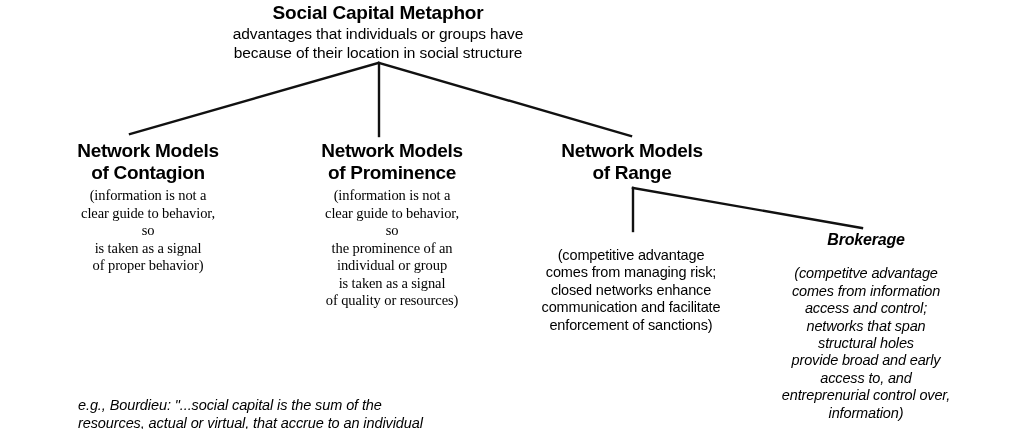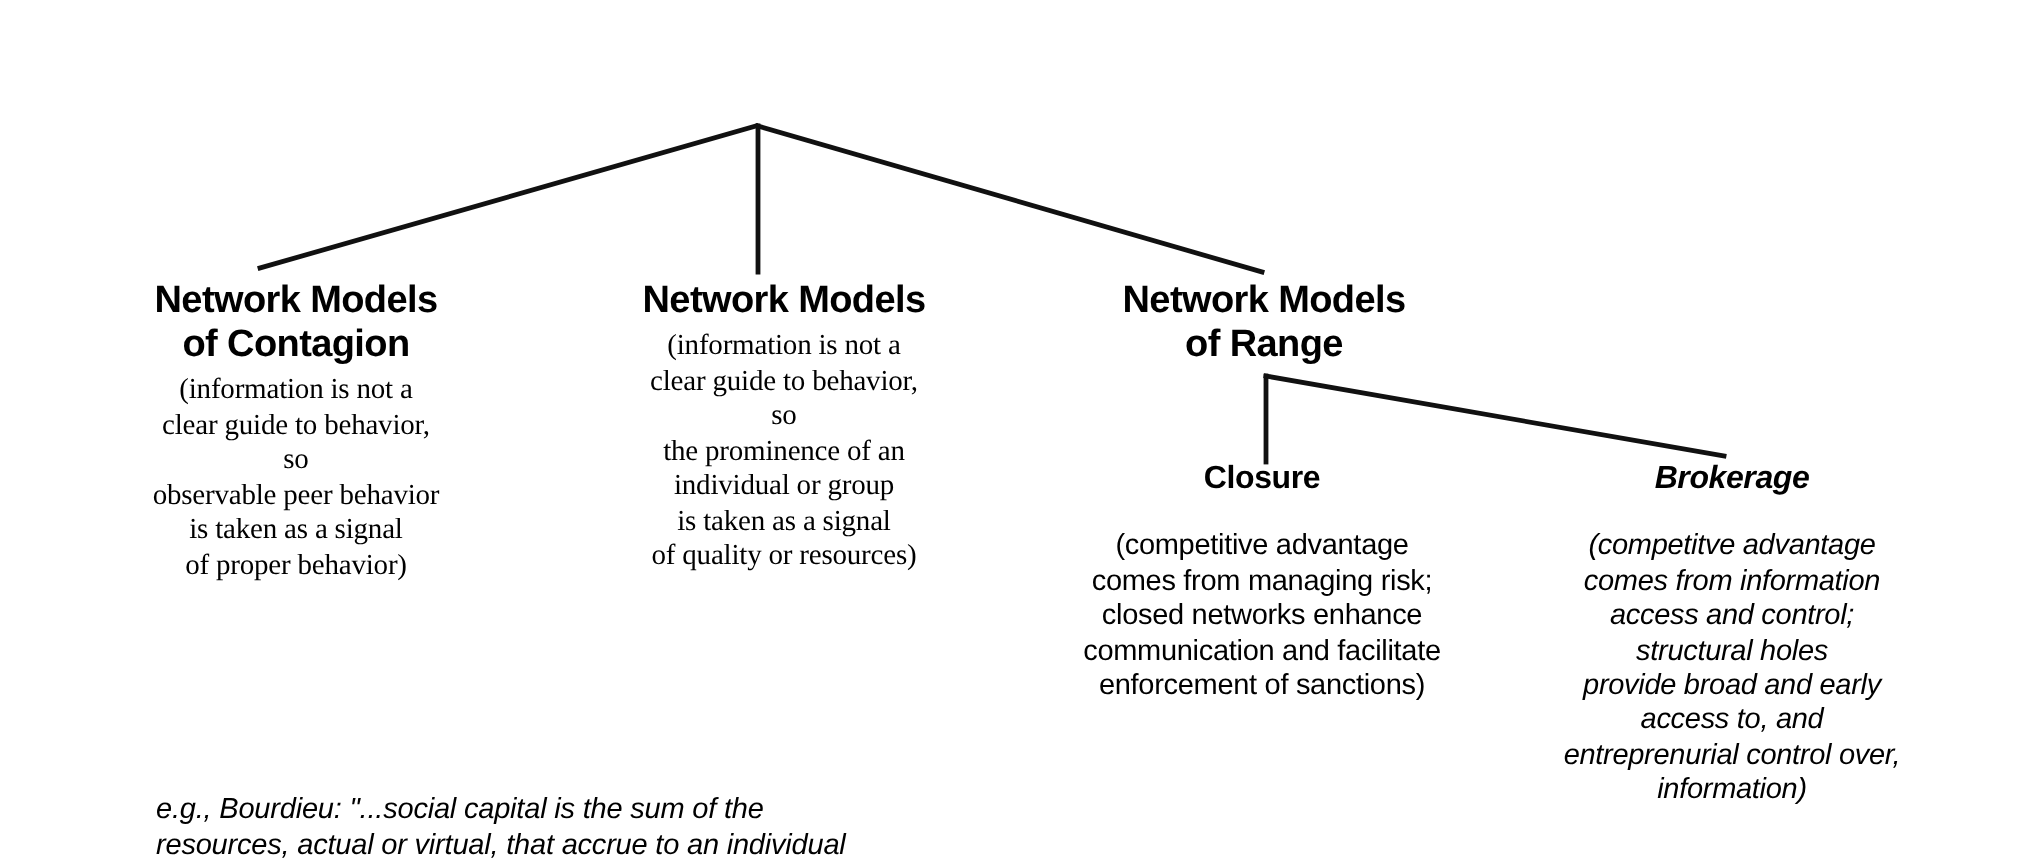--- a/index.html
+++ b/index.html
@@ -121,69 +121,74 @@
 
     <line x1="379" y1="63" x2="379" y2="136"></line>
 
     <line x1="379" y1="63" x2="631" y2="136"></line>
 
     <line x1="633" y1="188" x2="633" y2="231"></line>
 
     <line x1="633" y1="188" x2="862" y2="228"></line>
   </svg>
 
+  <div class="node" id="root-node">
+    <div class="ttl">Social Capital Metaphor</div>
+    <div class="body">advantages that individuals or groups have</div>
+    <div class="body">because of their location in social structure</div>
+  </div>
 
   <div class="node" id="node-contagion">
     <div class="l2ttl">Network Models</div>
     <div class="l2ttl">of Contagion</div>
     <div class="l2body">
       <div>(information is not a</div>
       <div>clear guide to behavior,</div>
       <div>so</div>
-      <div>observable peer behavior</div>
       <div>is taken as a signal</div>
       <div>of proper behavior)</div>
     </div>
   </div>
 
   <div class="node" id="node-prominence">
     <div class="l2ttl">Network Models</div>
+    <div class="l2ttl">of Prominence</div>
     <div class="l2body">
       <div>(information is not a</div>
       <div>clear guide to behavior,</div>
       <div>so</div>
       <div>the prominence of an</div>
       <div>individual or group</div>
       <div>is taken as a signal</div>
       <div>of quality or resources)</div>
     </div>
   </div>
 
   <div class="node" id="node-range">
     <div class="l2ttl">Network Models</div>
     <div class="l2ttl">of Range</div>
   </div>
 
   <div class="node" id="node-closure">
-    <div class="l3ttl">Closure</div>
     <div class="l3body">
       <div>(competitive advantage</div>
       <div>comes from managing risk;</div>
       <div>closed networks enhance</div>
       <div>communication and facilitate</div>
       <div>enforcement of sanctions)</div>
     </div>
   </div>
 
   <div class="node" id="node-brokerage">
     <div class="l3ttl">Brokerage</div>
     <div class="l3body">
       <div>(competitve advantage</div>
       <div>comes from information</div>
       <div>access and control;</div>
+      <div>networks that span</div>
       <div>structural holes</div>
       <div>provide broad and early</div>
       <div>access to, and</div>
       <div>entreprenurial control over,</div>
       <div>information)</div>
     </div>
   </div>
 
   <div id="footnote">
     <div>e.g., Bourdieu: "...social capital is the sum of the</div>

